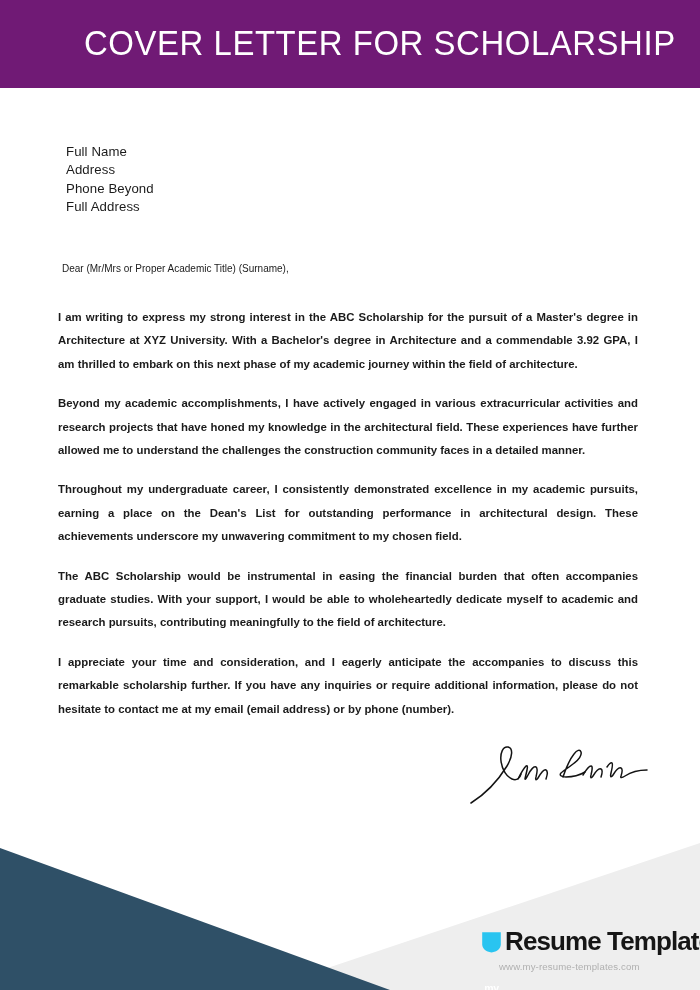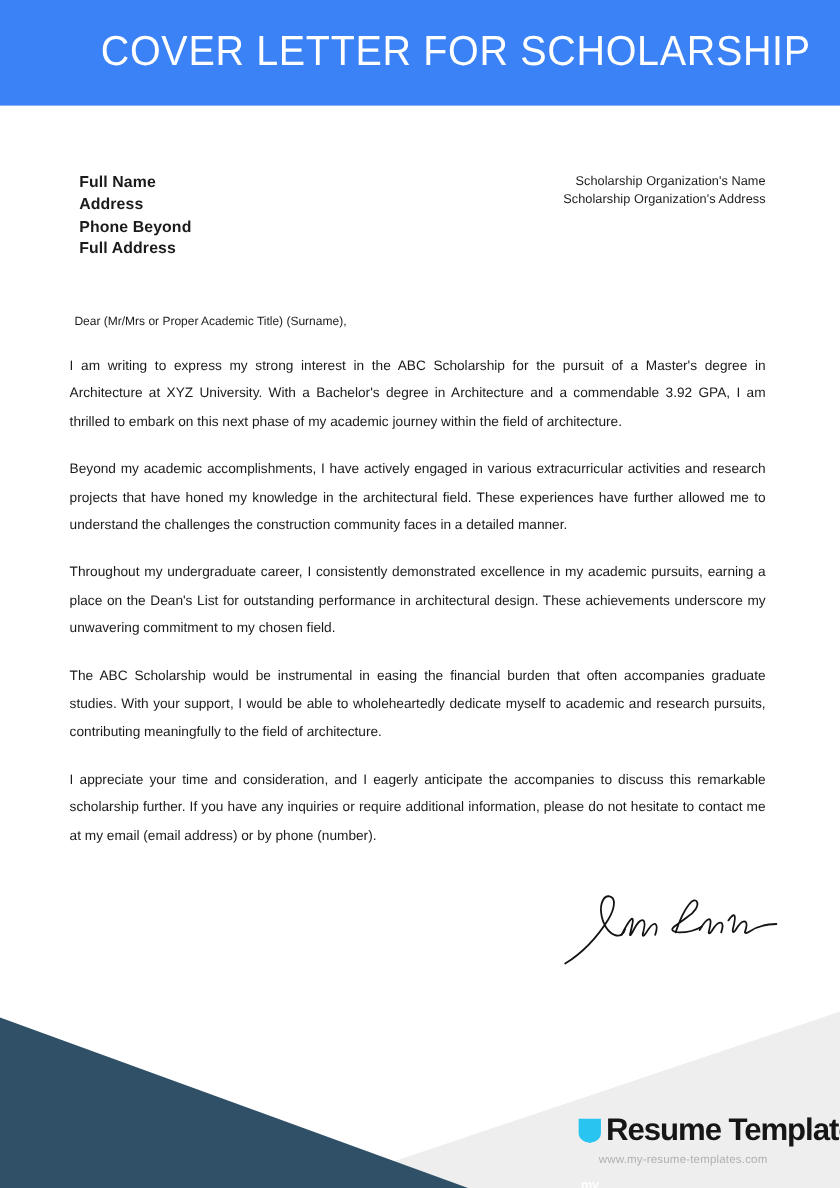--- a/index.html
+++ b/index.html
@@ -20,21 +20,21 @@
     overflow: hidden;
   }
 
   
   .header-band {
     position: absolute;
     left: 0;
     top: 0;
     width: 700px;
     height: 88px;
-    background: #3b82f6;
+    background: #701a75;
   }
   .header-title {
     position: absolute;
     left: 84px;
     top: 21px;
     font-family: "Liberation Sans", sans-serif;
     font-size: 35px;
     line-height: 44px;
     font-weight: 400;
     letter-spacing: 0.6px;
@@ -48,21 +48,21 @@
   
   .sender-block {
     position: absolute;
     left: 66px;
     top: 143px;
     font-size: 13.2px;
     line-height: 18.4px;
     color: #1b1b1b;
     letter-spacing: 0.1px;
   }
-  .sender-block div { white-space: nowrap; font-weight: bold; }
+  .sender-block div { white-space: nowrap; }
 
   .recipient-block {
     position: absolute;
     right: 62px;
     top: 144px;
     text-align: right;
     font-size: 10.6px;
     line-height: 14.6px;
     color: #1b1b1b;
     letter-spacing: 0.05px;
@@ -85,21 +85,22 @@
     left: 58px;
     top: 294px;
     width: 580px;
   }
   .para {
     font-size: 11.4px;
     line-height: 23.4px;
     color: #1b1b1b;
     text-align: justify;
     text-justify: inter-word;
-    margin: 0 0 16px 0;
+    margin: 12px 0 16px 0;
+    font-weight: bold;
   }
   .para:last-child { margin-bottom: 0; }
 
   
   .signature {
     position: absolute;
     left: 455px;
     top: 735px;
     width: 200px;
     height: 75px;
@@ -176,24 +177,20 @@
     <div class="header-title">COVER LETTER FOR SCHOLARSHIP</div>
   </div>
 
   <div class="sender-block">
     <div>Full Name</div>
     <div>Address</div>
     <div>Phone Beyond</div>
     <div>Full Address</div>
   </div>
 
-  <div class="recipient-block">
-    <div>Scholarship Organization's Name</div>
-    <div>Scholarship Organization's Address</div>
-  </div>
 
   <div class="salutation">Dear (Mr/Mrs or Proper Academic Title) (Surname),</div>
 
   <div class="body-copy">
     <p class="para">I am writing to express my strong interest in the ABC Scholarship for the pursuit of a Master's degree in Architecture at XYZ University. With a Bachelor's degree in Architecture and a commendable 3.92 GPA, I am thrilled to embark on this next phase of my academic journey within the field of architecture.</p>
     <p class="para">Beyond my academic accomplishments, I have actively engaged in various extracurricular activities and research projects that have honed my knowledge in the architectural field. These experiences have further allowed me to understand the challenges the construction community faces in a detailed manner.</p>
     <p class="para">Throughout my undergraduate career, I consistently demonstrated excellence in my academic pursuits, earning a place on the Dean's List for outstanding performance in architectural design. These achievements underscore my unwavering commitment to my chosen field.</p>
     <p class="para">The ABC Scholarship would be instrumental in easing the financial burden that often accompanies graduate studies. With your support, I would be able to wholeheartedly dedicate myself to academic and research pursuits, contributing meaningfully to the field of architecture.</p>
     <p class="para">I appreciate your time and consideration, and I eagerly anticipate the accompanies to discuss this remarkable scholarship further. If you have any inquiries or require additional information, please do not hesitate to contact me at my email (email address) or by phone (number).</p>
   </div>

